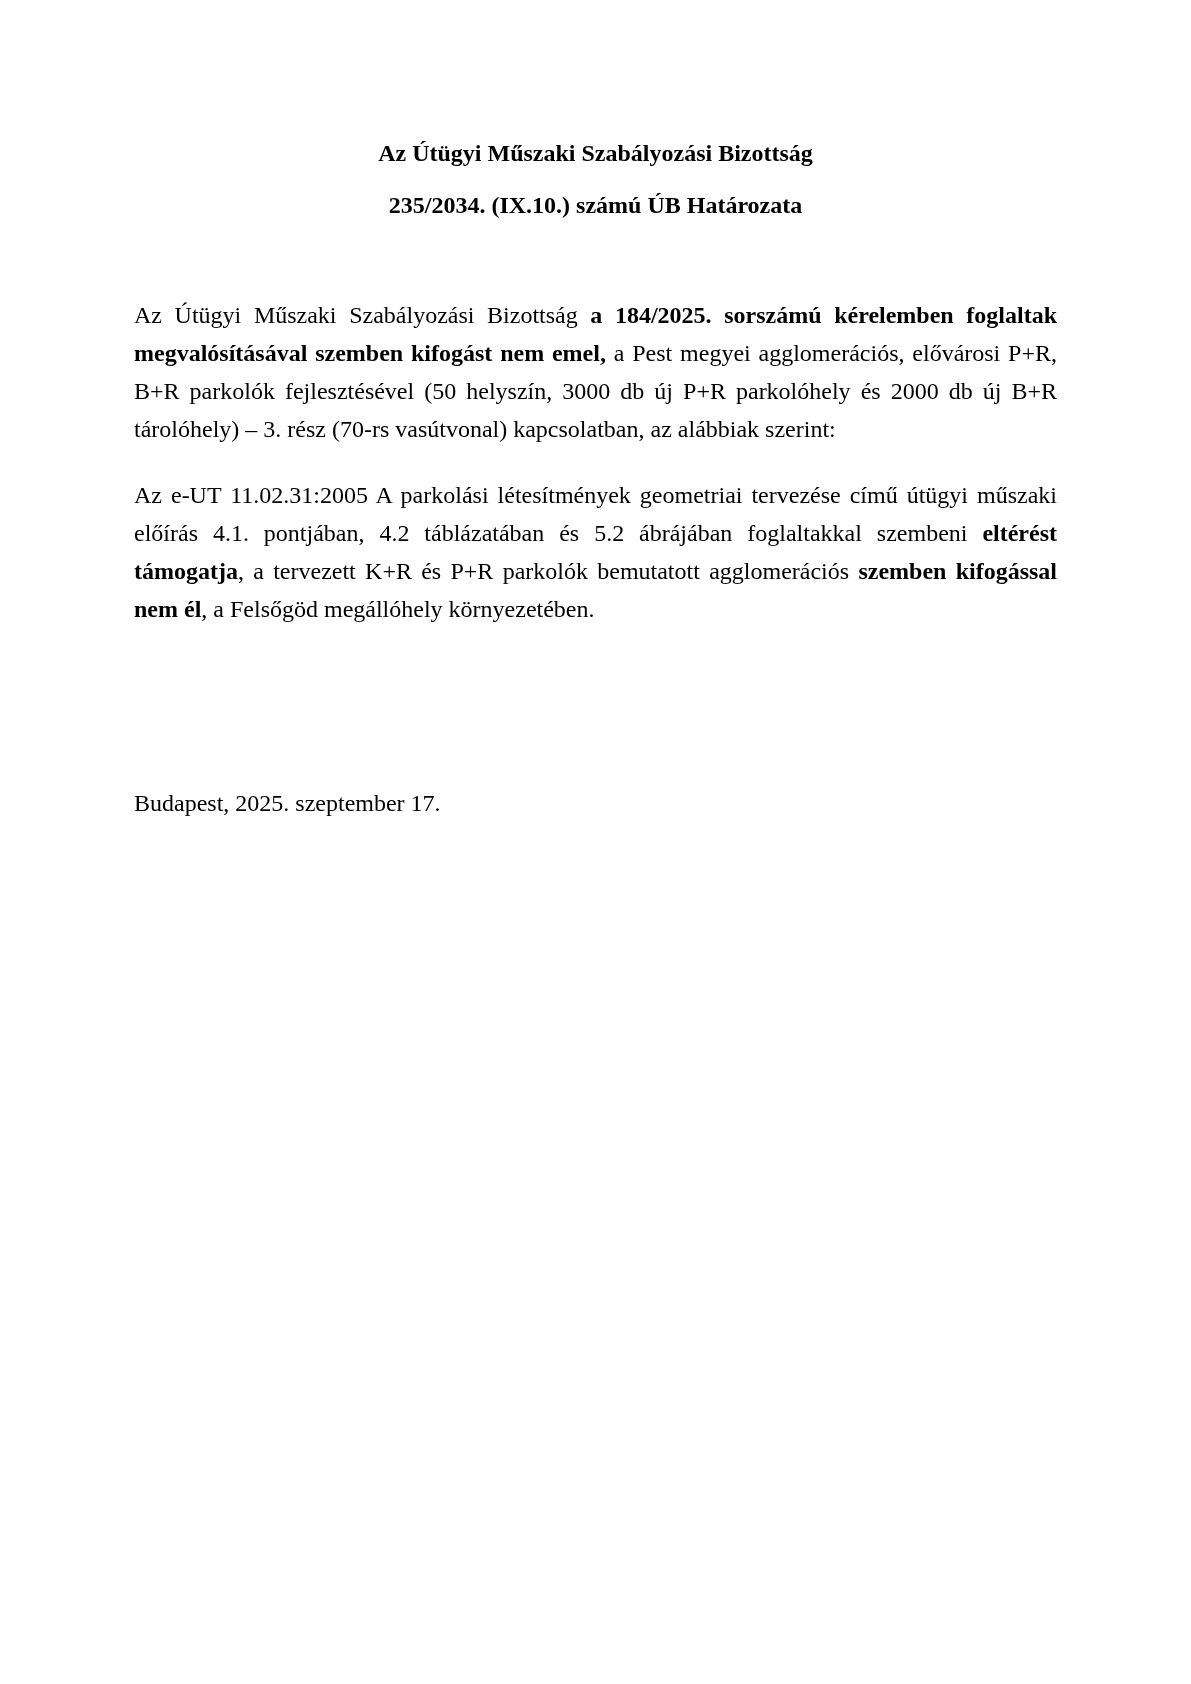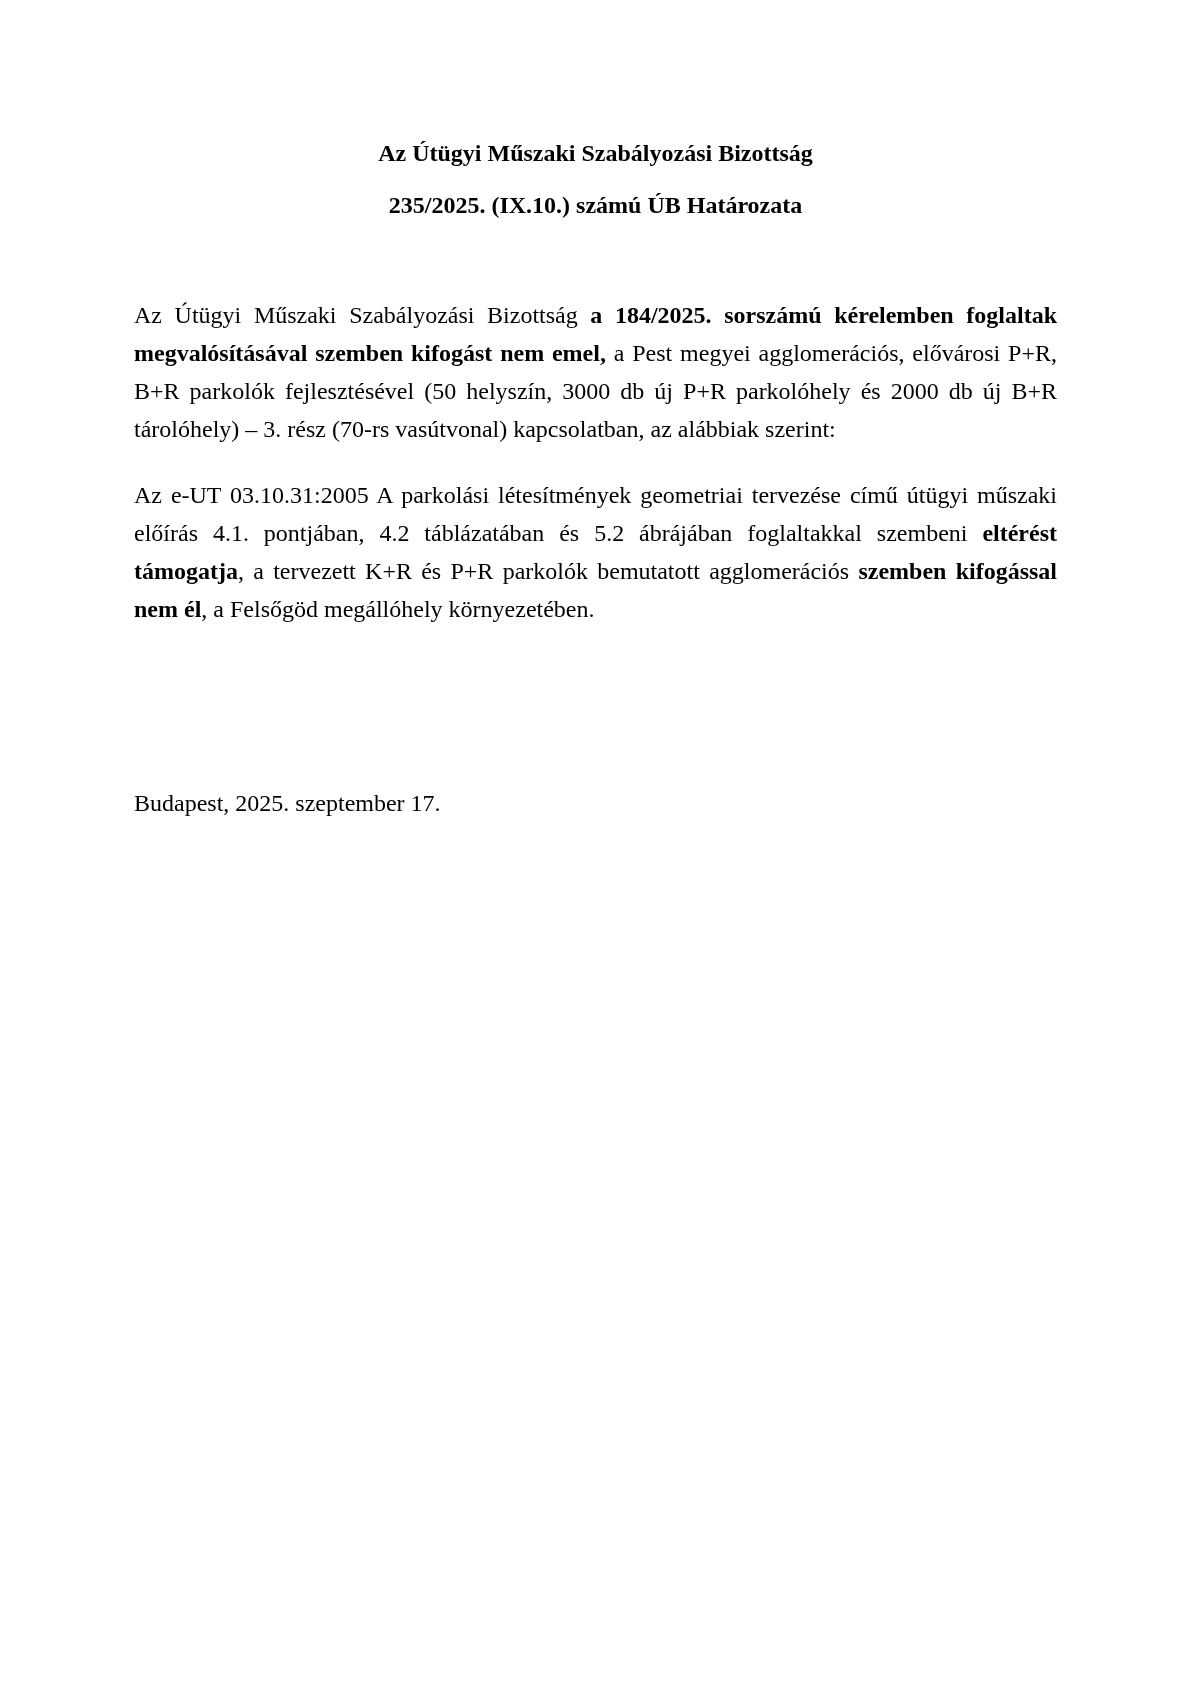--- a/index.html
+++ b/index.html
@@ -52,21 +52,21 @@
     text-align: left;
   }
 </style>
 </head>
 <body>
 
 <div class="page">
 
   <p class="doc-title">Az Útügyi Műszaki Szabályozási Bizottság</p>
 
-  <p class="doc-subtitle">235/2025. (IX.10.) számú ÚB Határozata</p>
+  <p class="doc-subtitle">235/2034. (IX.10.) számú ÚB Határozata</p>
 
   <p class="body-para para-1"><span>Az Útügyi Műszaki Szabályozási Bizottság </span><b>a 184/2025. sorszámú kérelemben foglaltak megvalósításával szemben kifogást nem emel,</b><span> a Pest megyei agglomerációs, elővárosi P+R, B+R parkolók fejlesztésével (50 helyszín, 3000 db új P+R parkolóhely és 2000 db új B+R tárolóhely) – 3. rész (70-rs vasútvonal) kapcsolatban, az alábbiak szerint:</span></p>
 
-  <p class="body-para para-2"><span>Az e-UT 03.10.31:2005 A parkolási létesítmények geometriai tervezése című útügyi műszaki előírás 4.1. pontjában, 4.2 táblázatában és 5.2 ábrájában foglaltakkal szembeni </span><b>eltérést támogatja</b><span>, a tervezett K+R és P+R parkolók bemutatott agglomerációs </span><b>szemben kifogással nem él</b><span>, a Felsőgöd megállóhely környezetében.</span></p>
+  <p class="body-para para-2"><span>Az e-UT 11.02.31:2005 A parkolási létesítmények geometriai tervezése című útügyi műszaki előírás 4.1. pontjában, 4.2 táblázatában és 5.2 ábrájában foglaltakkal szembeni </span><b>eltérést támogatja</b><span>, a tervezett K+R és P+R parkolók bemutatott agglomerációs </span><b>szemben kifogással nem él</b><span>, a Felsőgöd megállóhely környezetében.</span></p>
 
   <p class="date-line">Budapest, 2025. szeptember 17.</p>
 
 </div>
 
 </body></html>

